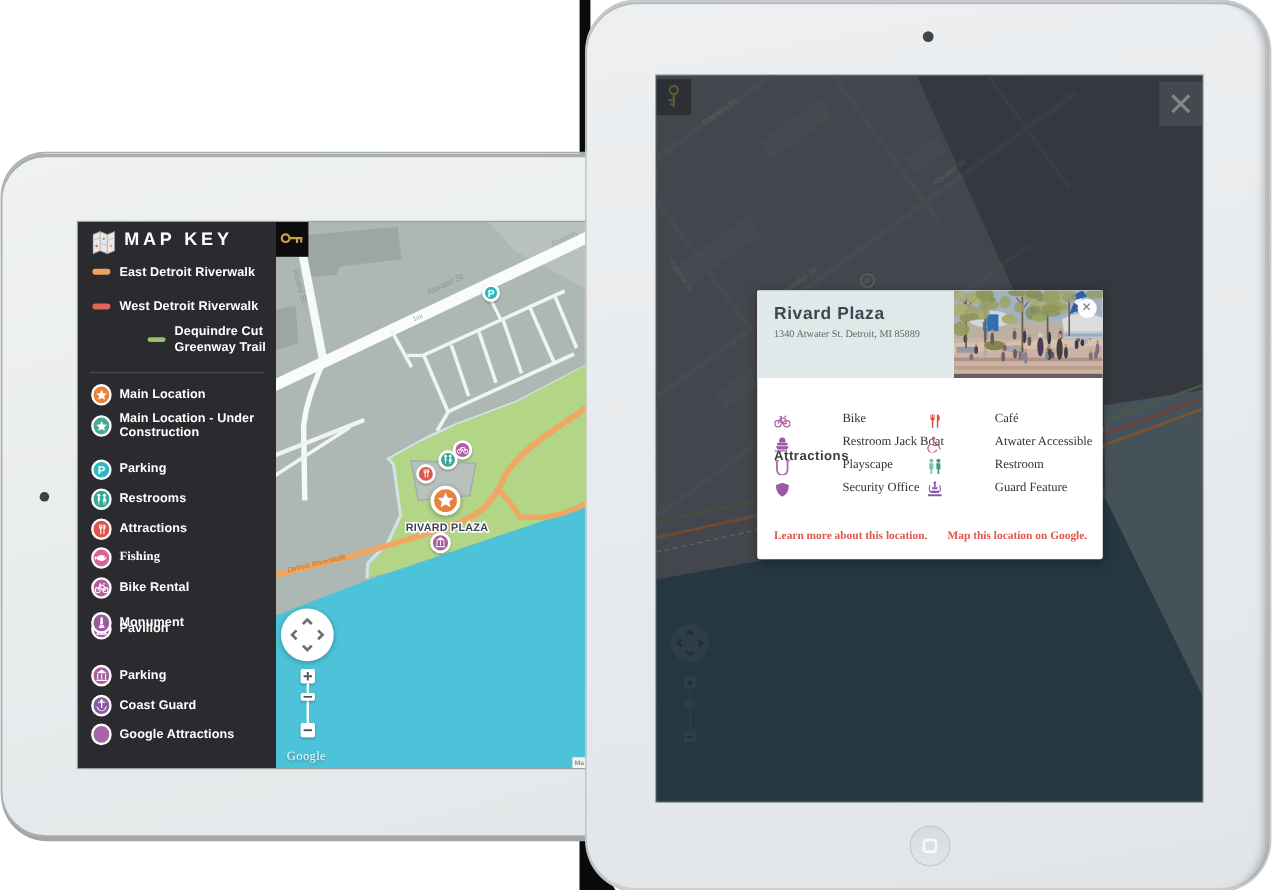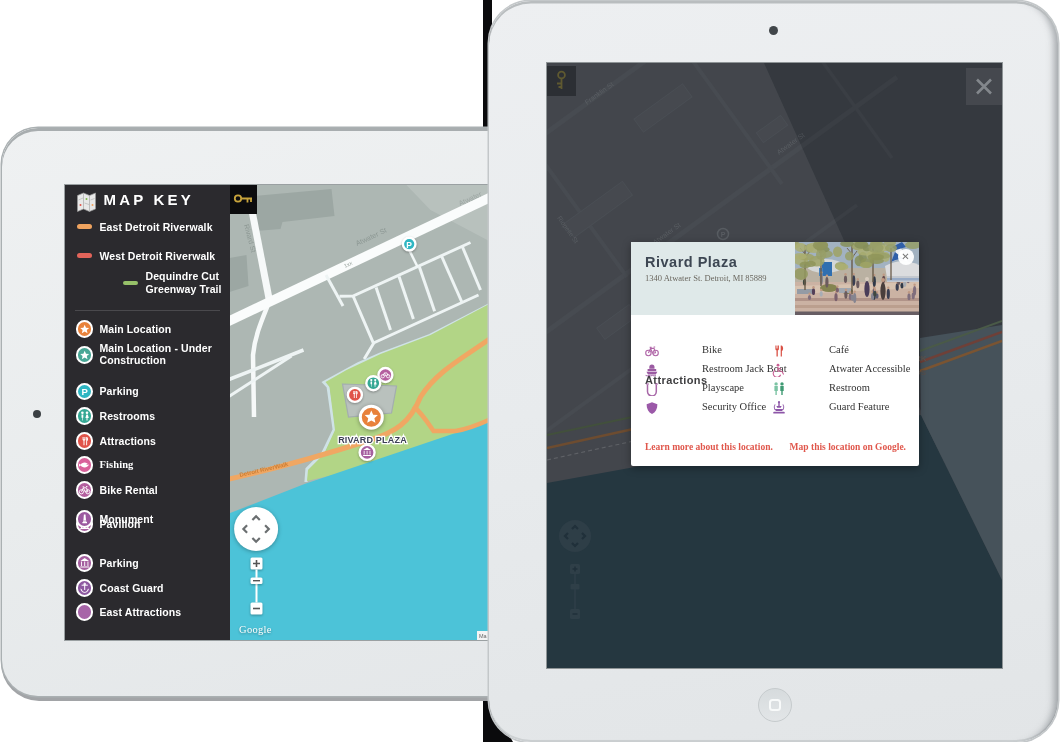--- a/index.html
+++ b/index.html
@@ -267,21 +267,21 @@
             <svg width="17.4" height="17.4" viewBox="-0.4 -1.2 17.4 17.4" style="left:-2.4px;top:-2.4px;">
               <path d="M8.3 3 v6.8 M5.2 5 h6.2" stroke="#fff" stroke-width="1" fill="none"></path>
               <circle cx="8.3" cy="3.9" r="1" fill="none" stroke="#fff" stroke-width="0.8"></circle>
               <path d="M4 8.2 c0.4 2.6 2 4 4.3 4.4 2.3 -0.4 3.9 -1.8 4.3 -4.4 l-1.3 0.9 c-0.3 1.6 -1.4 2.5 -3 2.8 -1.6 -0.3 -2.7 -1.2 -3 -2.8 Z" fill="#fff"></path>
             </svg>
           </div>
           <div class="txt">Coast Guard</div>
         </div>
         <div class="srow" style="top:418.0px;">
           <div class="circ" style="background:#a765a8;"></div>
-          <div class="txt">East Attractions</div>
+          <div class="txt">Google Attractions</div>
         </div>
       </div>
       <div id="keytab" class="abs">
         <svg width="27" height="28" viewBox="0 0 27 28">
           <circle cx="8" cy="13.5" r="3.2" fill="none" stroke="#c8a43c" stroke-width="1.8"></circle>
           <path d="M11.2 13.5 H22 M17.5 13.5 V17.5 M21 13.5 V17" stroke="#c8a43c" stroke-width="1.8" fill="none"></path>
         </svg>
       </div>
     </div>
   </div>

